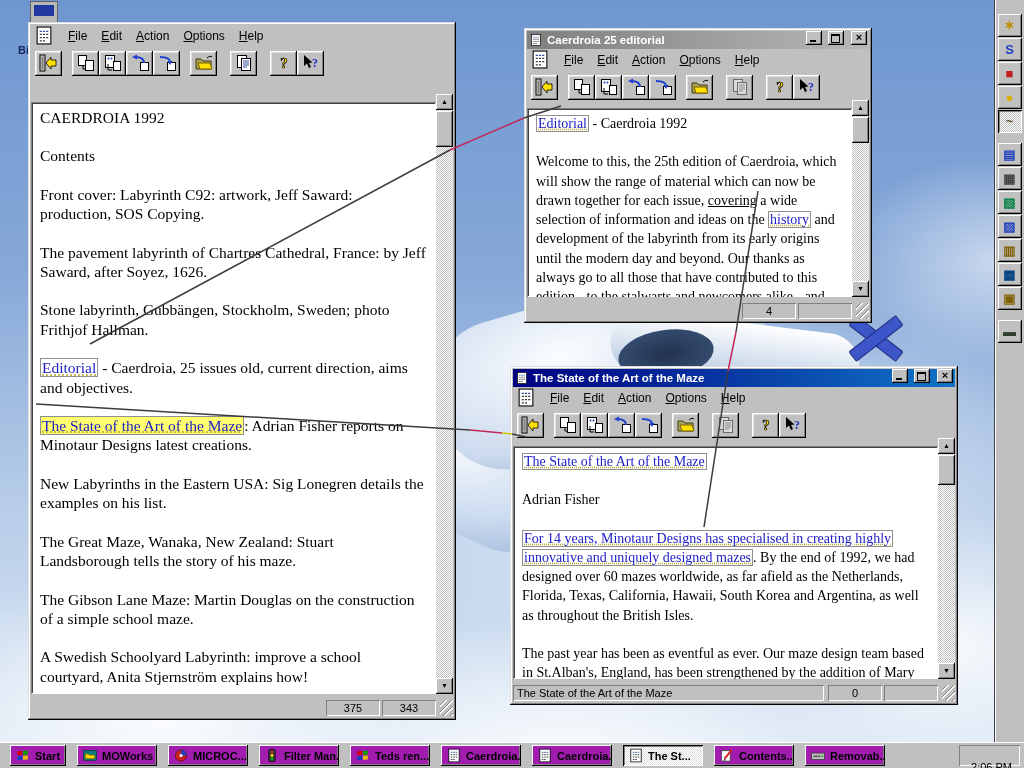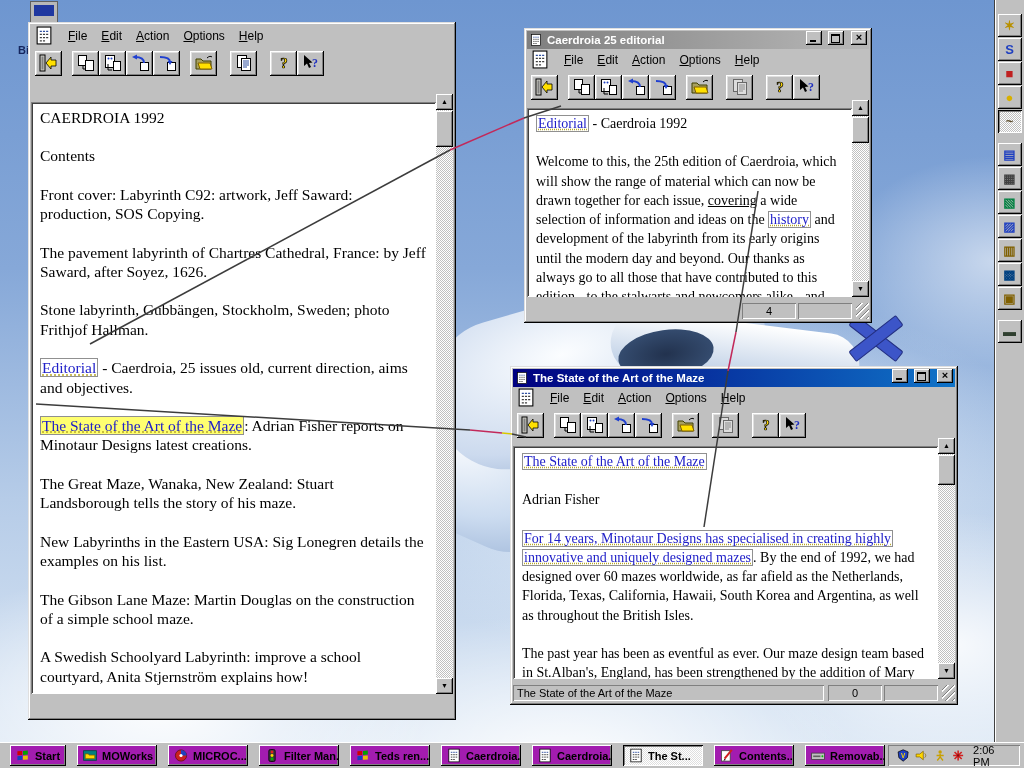--- a/index.html
+++ b/index.html
@@ -120,21 +120,21 @@
   .task-btn,#start-btn{height:21px;background:#a21caf;border:0;margin-right:3px;padding:0 5px;
     display:flex;align-items:center;gap:4px;font:bold 11px "Liberation Sans",sans-serif;color:#000;
     white-space:nowrap;overflow:hidden;flex:0 0 auto;
     box-shadow: inset -1px -1px 0 #000, inset 1px 1px 0 #fff, inset -2px -2px 0 #808080; margin-left: 8px;}
   #start-btn{width:56px;}
   .task-btn{width:80px;}
   .task-btn svg,#start-btn svg{width:16px;height:15px;flex:0 0 auto;}
   .task-btn.active{box-shadow: inset 1px 1px 0 #000, inset -1px -1px 0 #fff, inset 2px 2px 0 #808080;
     background-image:repeating-conic-gradient(#fff 0% 25%, #dfdfdf 25% 50%);background-size:2px 2px;}
   #tray{margin-left:auto;height:21px;display:flex;align-items:center;gap:4px;padding:0 8px;margin-right:2px;
-    box-shadow: inset 1px 1px 0 #808080, inset -1px -1px 0 #fff;}
+    box-shadow: inset 1px 1px 0 #808080, inset -1px -1px 0 #fff; flex-direction: column;}
   #tray svg{width:15px;height:15px;}
   #clock{font-size:11px;margin-left:4px;}
 </style>
 </head>
 <body>
 
 <svg width="0" height="0" style="position:absolute" aria-hidden="true">
 <defs>
   <symbol id="sym-doc" viewBox="0 0 20 18">
     <rect x="3.5" y="1" width="13" height="16" fill="#fff" stroke="#000"></rect>
@@ -315,29 +315,34 @@
         </button>
     </div>
     <div class="content">
         <p><span>CAERDROIA 1992</span></p>
         <p><span>Contents</span></p>
         <p><span>Front cover: Labyrinth C92: artwork, Jeff Saward: production, SOS Copying.</span></p>
         <p><span>The pavement labyrinth of Chartres Cathedral, France: by Jeff Saward, after Soyez, 1626.</span></p>
         <p><span>Stone labyrinth, Gubbängen, Stockholm, Sweden; photo Frithjof Hallman.</span></p>
         <p><span class="run-link run-box">Editorial</span><span> - Caerdroia, 25 issues old, current direction, aims and objectives.</span></p>
         <p><span class="run-link run-box run-hl">The State of the Art of the Maze</span><span>: Adrian Fisher reports on Minotaur Designs latest creations.</span></p>
+        <p><span>New Labyrinths in the Eastern USA: Sig Lonegren details the examples on his list.</span></p>
         <p><span>The Great Maze, Wanaka, New Zealand: Stuart Landsborough tells the story of his maze.</span></p>
-        <p><span>New Labyrinths in the Eastern USA: Sig Lonegren details the examples on his list.</span></p>
         <p><span>The Gibson Lane Maze: Martin Douglas on the construction of a simple school maze.</span></p>
         <p><span>A Swedish Schoolyard Labyrinth: improve a school courtyard, Anita Stjernström explains how!</span></p>
       </div>
     <div class="vscroll">
       <div class="sb-btn up"></div>
       <div class="sb-thumb"></div>
       <div class="sb-btn down"></div>
+    </div>
+    <div class="statusbar">
+      <span class="sb-box">375</span>
+      <span class="sb-box">343</span>
+      <div class="grip"></div>
     </div>
   </div>
 
   <div class="win" id="win2">
     <div class="titlebar inactive">
       <svg class="tb-icon">
           <use href="#sym-doc"></use>
         </svg>
       <span class="tb-title">Caerdroia 25 editorial</span>
       <span class="tb-btns">

